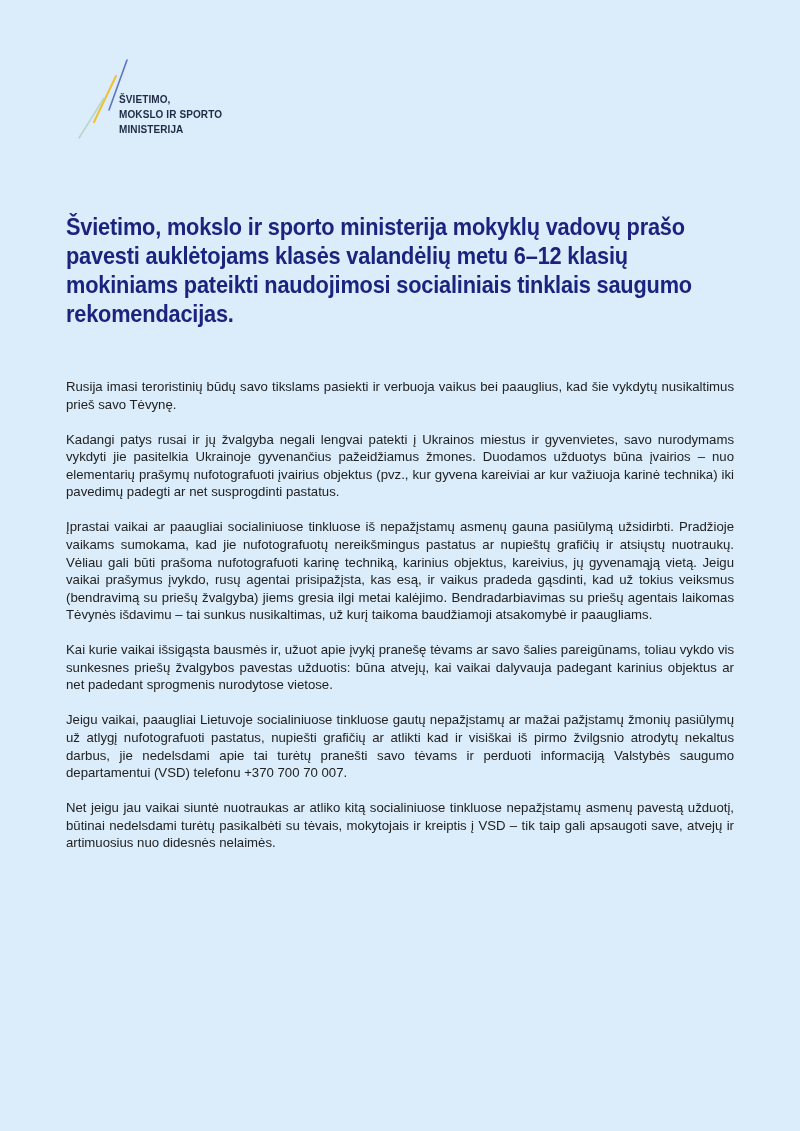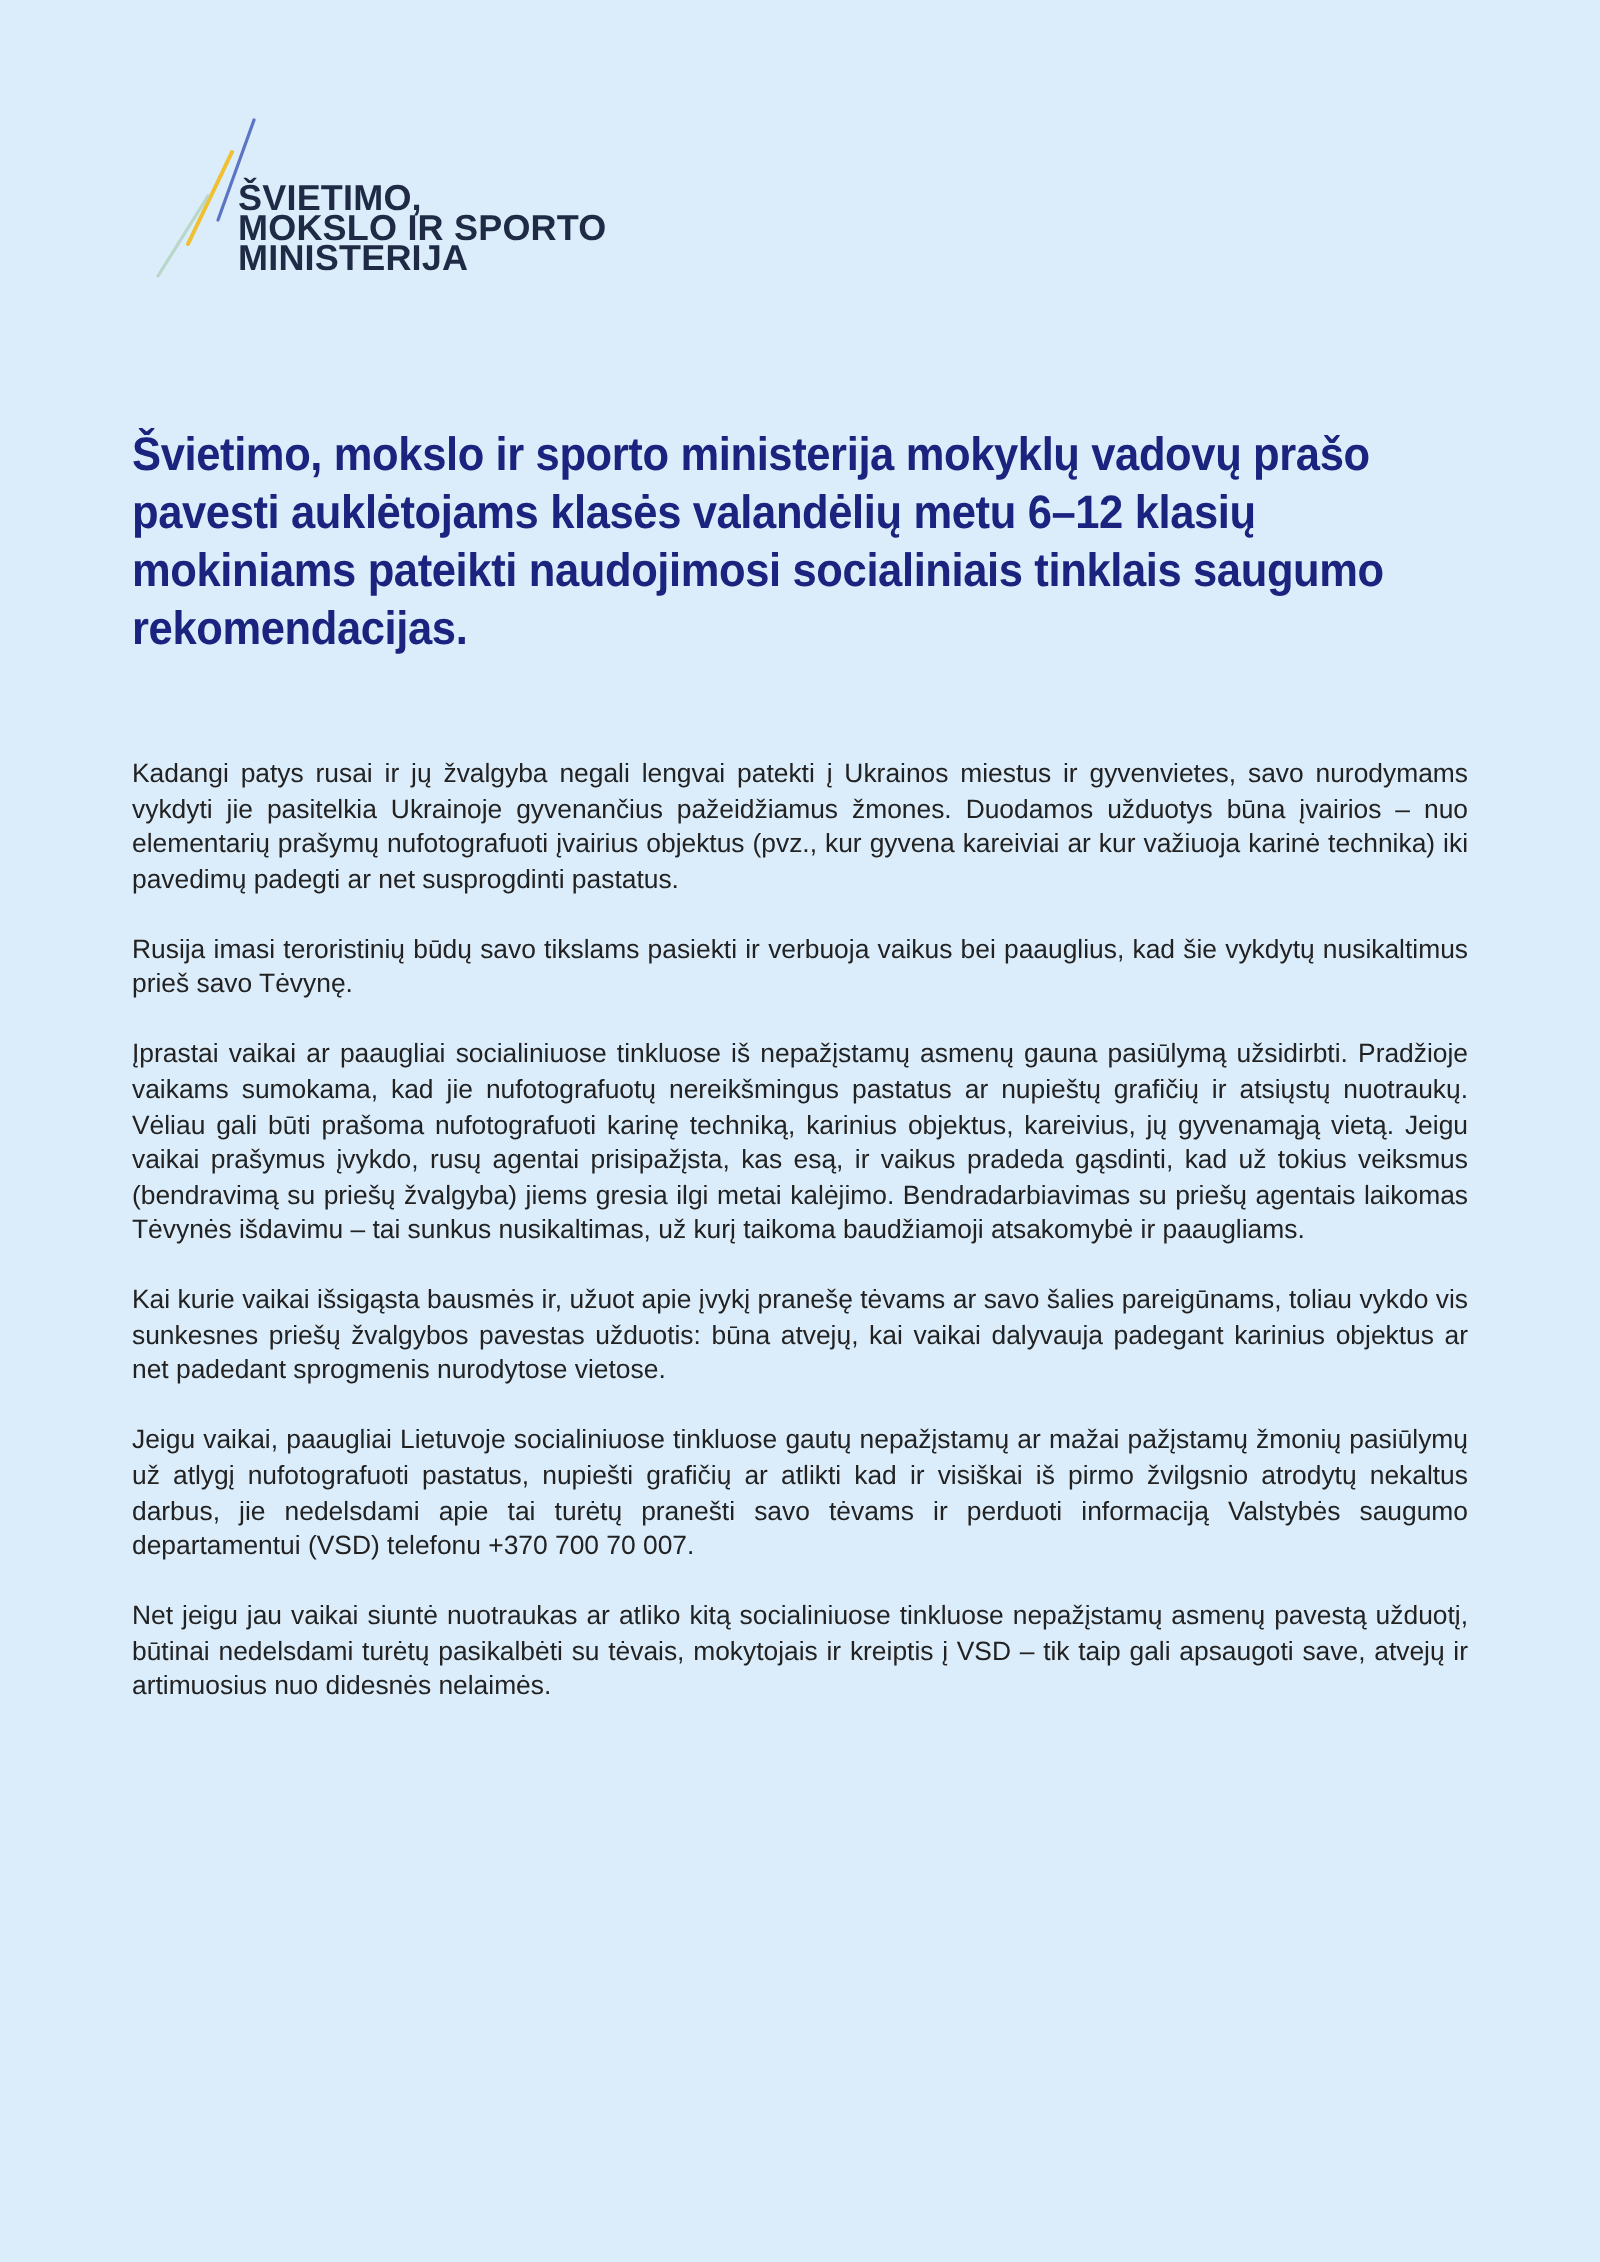--- a/index.html
+++ b/index.html
@@ -26,21 +26,21 @@
       left: 0;
       top: 0;
     }
     .logo-text {
       position: absolute;
       left: 43px;
       top: 34px;
       color: #1f2a44;
       font-family: "Liberation Sans", sans-serif;
       font-weight: bold;
-      font-size: 18px;
+      font-size: 10px;
       line-height: 15px;
       letter-spacing: 0.1px;
     }
     .logo-text div { white-space: nowrap; }
     .headline {
       position: absolute;
       left: 66px;
       top: 213px;
       width: 680px;
       color: #1a237e;
@@ -81,19 +81,19 @@
   <div class="logo-text">
     <div>ŠVIETIMO,</div>
     <div>MOKSLO IR SPORTO</div>
     <div>MINISTERIJA</div>
   </div>
 </div>
 
 <h1 class="headline">Švietimo, mokslo ir sporto ministerija mokyklų vadovų prašo pavesti auklėtojams klasės valandėlių metu 6–12 klasių mokiniams pateikti naudojimosi socialiniais tinklais saugumo rekomendacijas.</h1>
 
 <div class="body">
+  <p>Rusija imasi teroristinių būdų savo tikslams pasiekti ir verbuoja vaikus bei paauglius, kad šie vykdytų nusikaltimus prieš savo Tėvynę.</p>
   <p>Kadangi patys rusai ir jų žvalgyba negali lengvai patekti į Ukrainos miestus ir gyvenvietes, savo nurodymams vykdyti jie pasitelkia Ukrainoje gyvenančius pažeidžiamus žmones. Duodamos užduotys būna įvairios – nuo elementarių prašymų nufotografuoti įvairius objektus (pvz., kur gyvena kareiviai ar kur važiuoja karinė technika) iki pavedimų padegti ar net susprogdinti pastatus.</p>
-  <p>Rusija imasi teroristinių būdų savo tikslams pasiekti ir verbuoja vaikus bei paauglius, kad šie vykdytų nusikaltimus prieš savo Tėvynę.</p>
   <p>Įprastai vaikai ar paaugliai socialiniuose tinkluose iš nepažįstamų asmenų gauna pasiūlymą užsidirbti. Pradžioje vaikams sumokama, kad jie nufotografuotų nereikšmingus pastatus ar nupieštų grafičių ir atsiųstų nuotraukų. Vėliau gali būti prašoma nufotografuoti karinę techniką, karinius objektus, kareivius, jų gyvenamąją vietą. Jeigu vaikai prašymus įvykdo, rusų agentai prisipažįsta, kas esą, ir vaikus pradeda gąsdinti, kad už tokius veiksmus (bendravimą su priešų žvalgyba) jiems gresia ilgi metai kalėjimo. Bendradarbiavimas su priešų agentais laikomas Tėvynės išdavimu – tai sunkus nusikaltimas, už kurį taikoma baudžiamoji atsakomybė ir paaugliams.</p>
   <p>Kai kurie vaikai išsigąsta bausmės ir, užuot apie įvykį pranešę tėvams ar savo šalies pareigūnams, toliau vykdo vis sunkesnes priešų žvalgybos pavestas užduotis: būna atvejų, kai vaikai dalyvauja padegant karinius objektus ar net padedant sprogmenis nurodytose vietose.</p>
   <p>Jeigu vaikai, paaugliai Lietuvoje socialiniuose tinkluose gautų nepažįstamų ar mažai pažįstamų žmonių pasiūlymų už atlygį nufotografuoti pastatus, nupiešti grafičių ar atlikti kad ir visiškai iš pirmo žvilgsnio atrodytų nekaltus darbus, jie nedelsdami apie tai turėtų pranešti savo tėvams ir perduoti informaciją Valstybės saugumo departamentui (VSD) telefonu +370 700 70 007.</p>
   <p>Net jeigu jau vaikai siuntė nuotraukas ar atliko kitą socialiniuose tinkluose nepažįstamų asmenų pavestą užduotį, būtinai nedelsdami turėtų pasikalbėti su tėvais, mokytojais ir kreiptis į VSD – tik taip gali apsaugoti save, atvejų ir artimuosius nuo didesnės nelaimės.</p>
 </div>
 
 </body></html>

